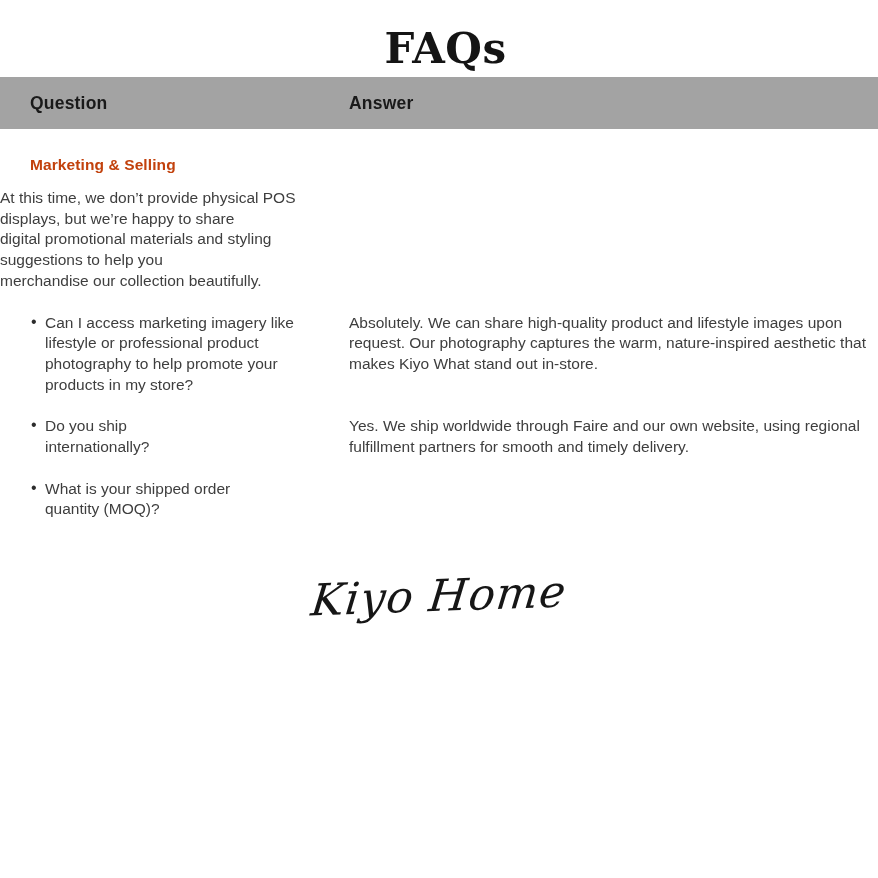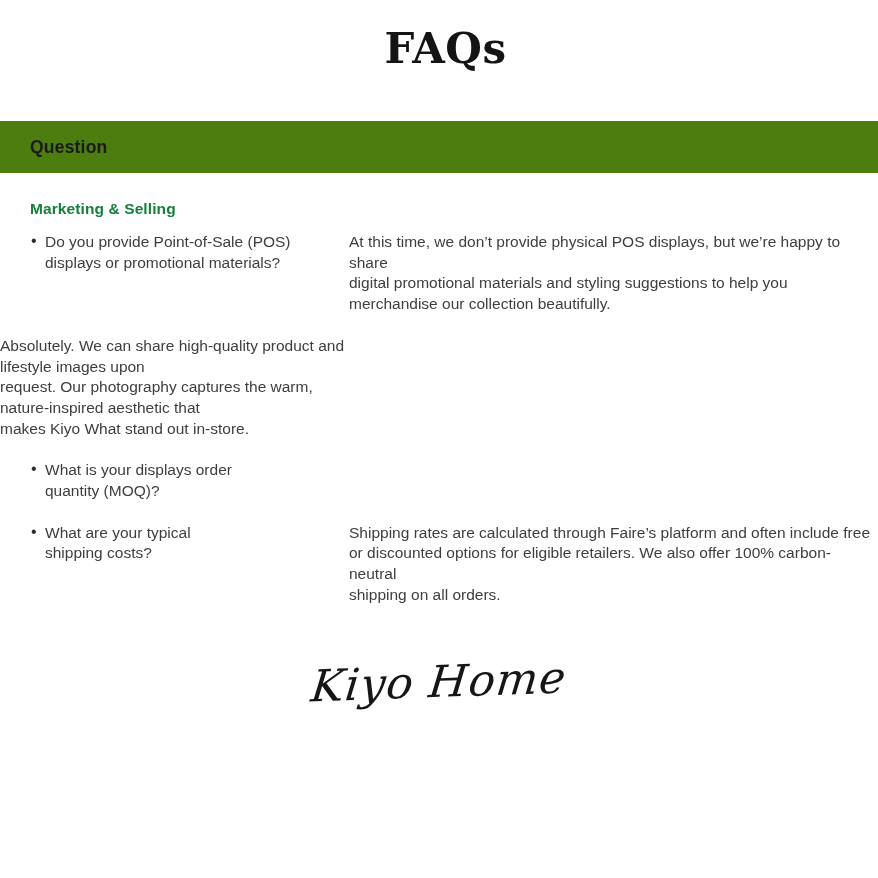--- a/index.html
+++ b/index.html
@@ -10,56 +10,56 @@
     background: #ffffff;
     font-family: "Liberation Sans", sans-serif;
     color: #3e3e3e;
     overflow: hidden;
   }
 
   
   .title-wrap {
     text-align: center;
     padding-top: 26px;
-    height: 121px;
+    height: 77px;
     padding-left: 13px;
   }
   .page-title {
     font-family: "DejaVu Serif", serif;
     font-weight: 700;
     font-size: 42px;
     line-height: 1.1;
     color: #141414;
     letter-spacing: 0.5px;
   }
 
   
   .header-band {
-    background: #4d7c0f;
+    background: #a3a3a3;
     height: 52px;
     display: grid;
     grid-template-columns: 349px 1fr;
     align-items: center;
   }
   .header-band .col-label {
     font-weight: 700;
     font-size: 17.5px;
     color: #1a1a1a;
     letter-spacing: 0.2px;
   }
   .header-band .col-label.question { padding-left: 30px; }
 
   
   .faq-body {
     padding-top: 27px;
   }
   .section-heading {
     font-weight: 700;
     font-size: 15.5px;
-    color: #15803d;
+    color: #c2410c;
     margin: 41px 8px 14px 30px;
     letter-spacing: 0.1px;
   }
   .section-heading:first-child { margin-top: 0; }
 
   .faq-row {
     display: grid;
     grid-template-columns: 349px 1fr;
     margin-bottom: 21px;
   }
@@ -106,44 +106,46 @@
 </style>
 </head>
 <body>
 
 <div class="title-wrap">
   <span class="page-title">FAQs</span>
 </div>
 
 <div class="header-band">
   <div class="col-label question">Question</div>
+  <div class="col-label answer">Answer</div>
 </div>
 
 <div class="faq-body" id="sections-root">
     <div class="section-heading">Marketing &amp; Selling</div>
     <div class="faq-row">
-      <div class="q-cell">Do you provide Point-of-Sale (POS)
-displays or promotional materials?</div>
       <div class="a-cell">At this time, we don’t provide physical POS displays, but we’re happy to share
 digital promotional materials and styling suggestions to help you
 merchandise our collection beautifully.</div>
     </div>
     <div class="faq-row">
+      <div class="q-cell">Can I access marketing imagery like
+lifestyle or professional product
+photography to help promote your
+products in my store?</div>
       <div class="a-cell">Absolutely. We can share high-quality product and lifestyle images upon
 request. Our photography captures the warm, nature-inspired aesthetic that
 makes Kiyo What stand out in-store.</div>
     </div>
     <div class="faq-row">
-      <div class="q-cell">What is your displays order
-quantity (MOQ)?</div>
+      <div class="q-cell">Do you ship
+internationally?</div>
+      <div class="a-cell">Yes. We ship worldwide through Faire and our own website, using regional
+fulfillment partners for smooth and timely delivery.</div>
     </div>
     <div class="faq-row">
-      <div class="q-cell">What are your typical
-shipping costs?</div>
-      <div class="a-cell">Shipping rates are calculated through Faire’s platform and often include free
-or discounted options for eligible retailers. We also offer 100% carbon-neutral
-shipping on all orders.</div>
+      <div class="q-cell">What is your shipped order
+quantity (MOQ)?</div>
     </div>
   </div>
 
 <div class="brand-wrap">
   <span class="brand-logo">Kiyo Home</span>
 </div>
 
 </body></html>

